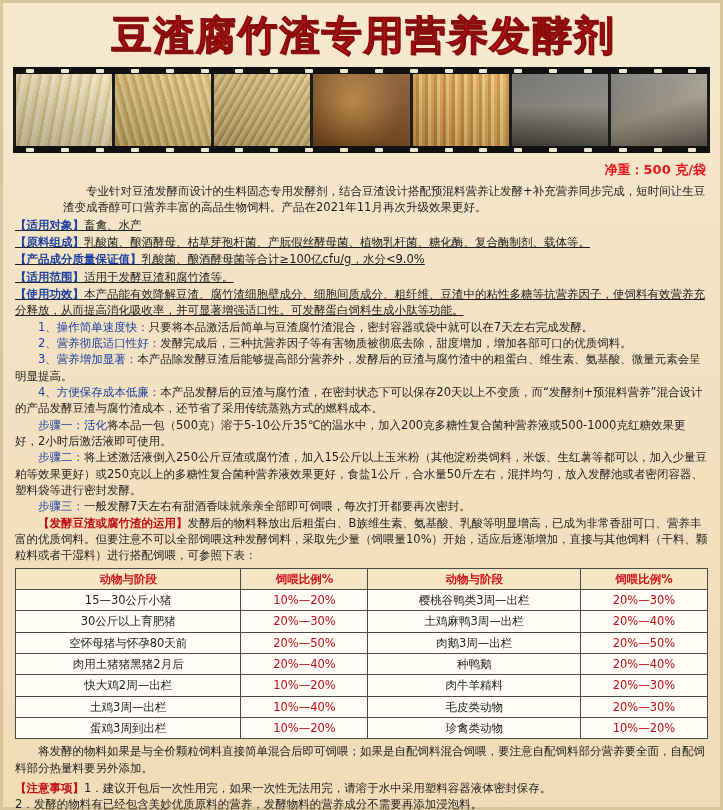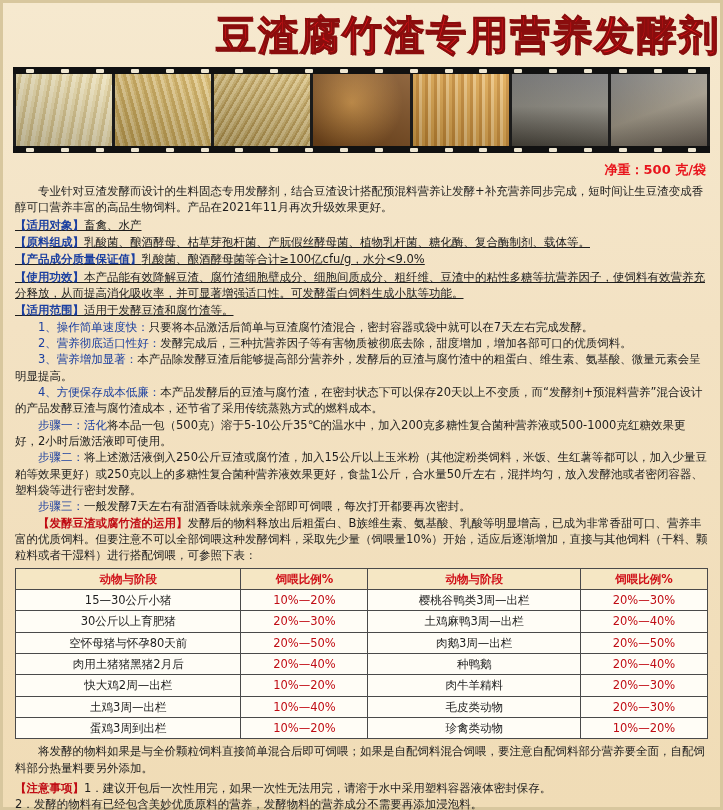--- a/index.html
+++ b/index.html
@@ -17,21 +17,21 @@
     position: relative;
     width: 723px;
     height: 810px;
     background: linear-gradient(180deg, #f6e9cf 0%, #f3e2c3 40%, #f0dcb6 100%);
     box-sizing: border-box;
     border: 3px solid #d8c79e;
   }
   
   .title-band {
     padding: 10px 0 4px 4px;
-    text-align: right;
+    text-align: center;
   }
   .title {
     font-family: "DejaVu Sans", sans-serif;
     font-size: 40px;
     font-weight: bold;
     color: #e8141c;
     letter-spacing: 2px;
     line-height: 1.1;
     text-shadow: 1px 1px 0 #7d0a0a;
     -webkit-text-stroke: 1px #8a0d0d;
@@ -94,21 +94,21 @@
     font-family: "DejaVu Sans", sans-serif;
   }
   
   .body {
     padding: 2px 12px 0 12px;
     font-size: 11.5px;
     line-height: 1.42;
     color: #1d1d1d;
     font-family: "DejaVu Sans", sans-serif;
   }
-  .lead { text-indent: 2em; }
+  .lead { text-indent: 2em; margin-left: 48px; }
   .blue { color: #1b3fa0; }
   .hl { color: #c00c14; font-weight: bold; }
   .sec { margin-top: 1px; text-decoration: underline; }
   .sec-head { color: #1b3fa0; font-weight: bold; }
   .para { text-indent: 2em; }
   
   table.ft {
     width: 100%;
     border-collapse: collapse;
     margin-top: 4px;
@@ -205,24 +205,24 @@
     <div class="sec">
       <span class="sec-head">【适用对象】</span><span>畜禽、水产</span>
     </div>
     <div class="sec">
       <span class="sec-head">【原料组成】</span><span>乳酸菌、酿酒酵母、枯草芽孢杆菌、产朊假丝酵母菌、植物乳杆菌、糖化酶、复合酶制剂、载体等。</span>
     </div>
     <div class="sec">
       <span class="sec-head">【产品成分质量保证值】</span><span>乳酸菌、酿酒酵母菌等合计≥100亿cfu/g，水分&lt;9.0%</span>
     </div>
     <div class="sec">
+      <span class="sec-head">【适用范围】</span><span>适用于发酵豆渣和腐竹渣等。</span>
+    </div>
+    <div class="sec">
       <span class="sec-head">【使用功效】</span><span>本产品能有效降解豆渣、腐竹渣细胞壁成分、细胞间质成分、粗纤维、豆渣中的粘性多糖等抗营养因子，使饲料有效营养充分释放，从而提高消化吸收率，并可显著增强适口性。可发酵蛋白饲料生成小肽等功能。</span>
-    </div>
-    <div class="sec">
-      <span class="sec-head">【适用范围】</span><span>适用于发酵豆渣和腐竹渣等。</span>
     </div>
 
     <div class="para">
       <span class="blue">1、操作简单速度快：</span><span>只要将本品激活后简单与豆渣腐竹渣混合，密封容器或袋中就可以在7天左右完成发酵。</span>
     </div>
     <div class="para">
       <span class="blue">2、营养彻底适口性好：</span><span>发酵完成后，三种抗营养因子等有害物质被彻底去除，甜度增加，增加各部可口的优质饲料。</span>
     </div>
     <div class="para">
       <span class="blue">3、营养增加显著：</span><span>本产品除发酵豆渣后能够提高部分营养外，发酵后的豆渣与腐竹渣中的粗蛋白、维生素、氨基酸、微量元素会呈明显提高。</span>

